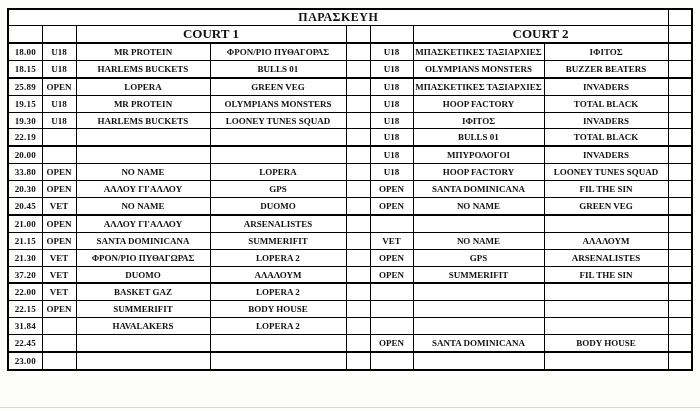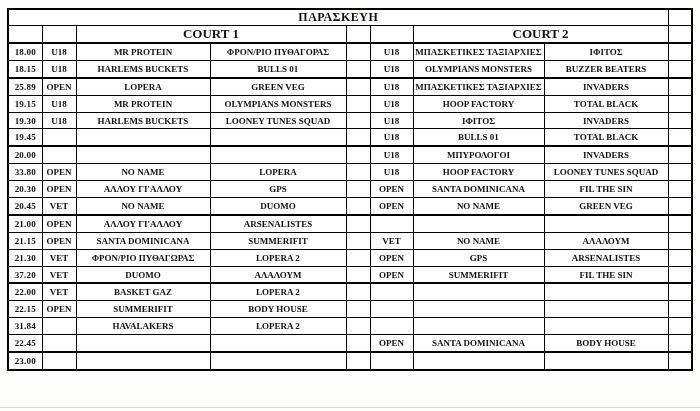--- a/index.html
+++ b/index.html
@@ -122,21 +122,21 @@
     <td class="cat">U18</td>
     <td class="team">HARLEMS BUCKETS</td>
     <td class="team">LOONEY TUNES SQUAD</td>
     <td class="spacer"></td>
     <td class="cat">U18</td>
     <td class="team">ΙΦΙΤΟΣ</td>
     <td class="team">INVADERS</td>
     <td class="end"></td>
   </tr>
       <tr>
-    <td class="time">19.45</td>
+    <td class="time">22.19</td>
     <td class="cat"></td>
     <td class="team"></td>
     <td class="team"></td>
     <td class="spacer"></td>
     <td class="cat">U18</td>
     <td class="team">BULLS 01</td>
     <td class="team">TOTAL BLACK</td>
     <td class="end"></td>
   </tr>
       <tr class="hour-start">

